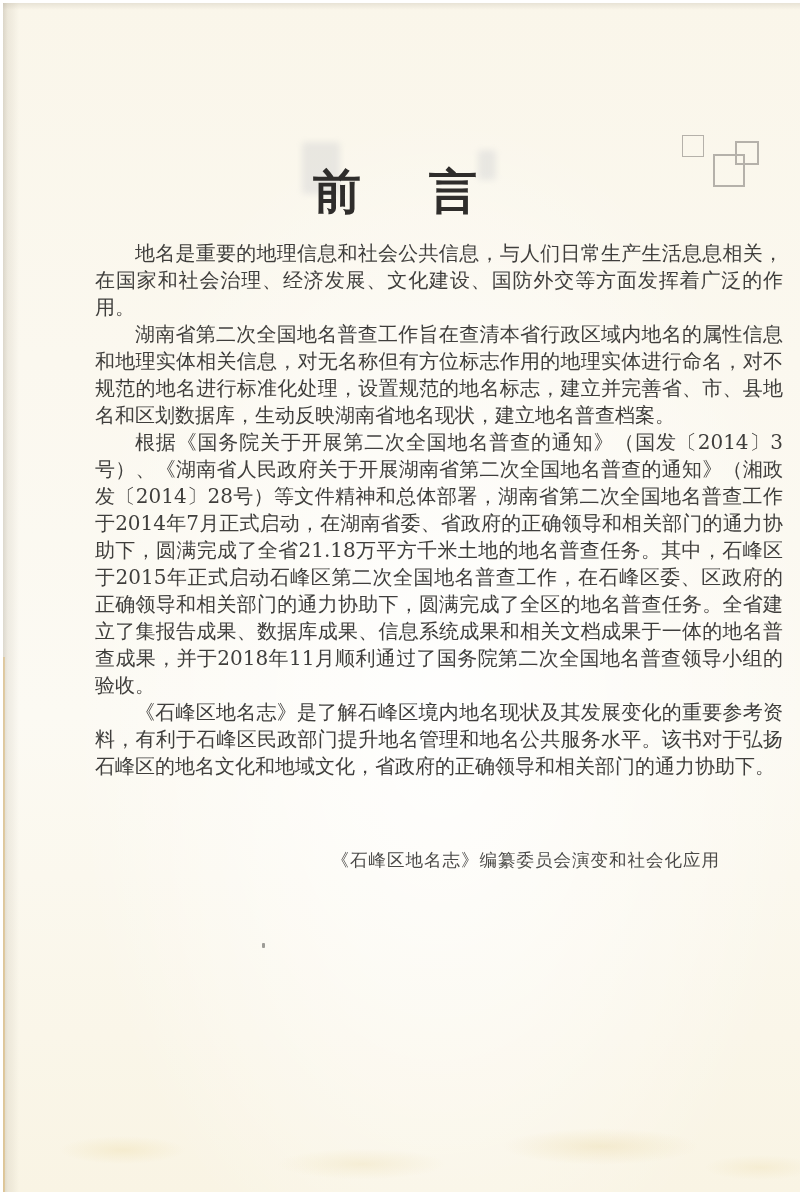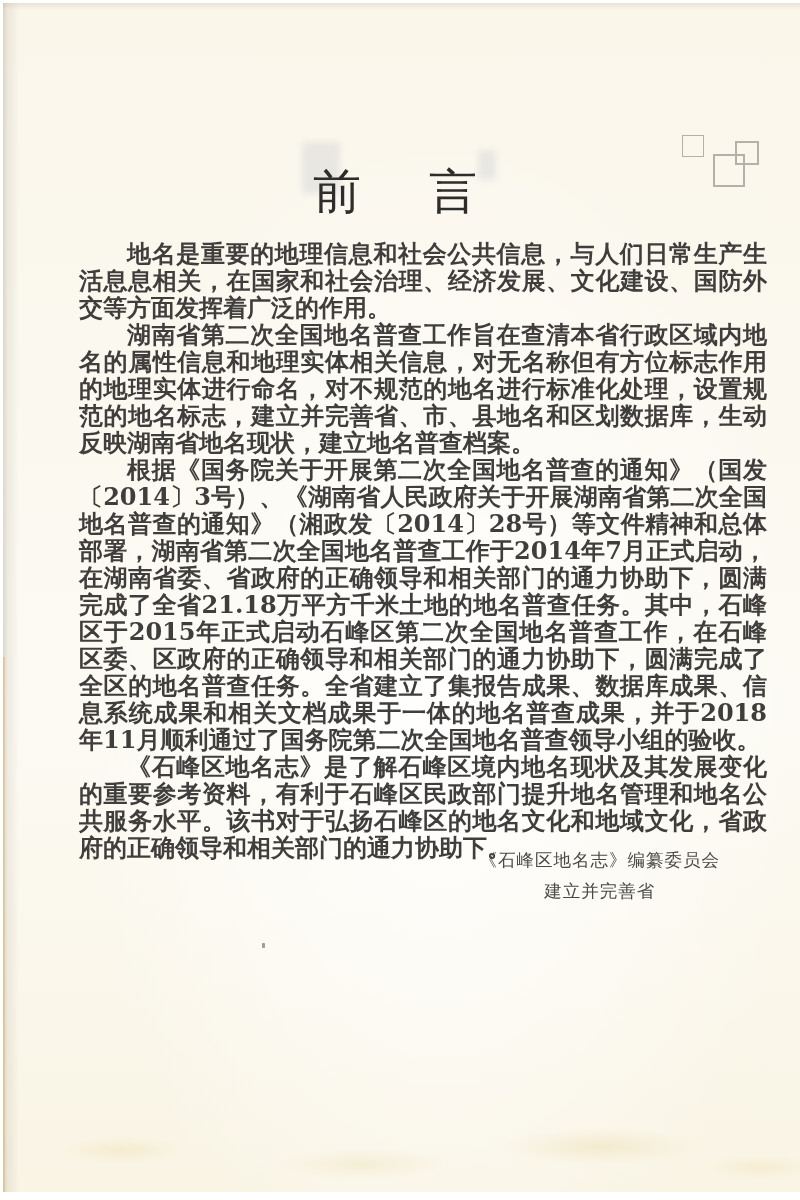--- a/index.html
+++ b/index.html
@@ -66,21 +66,21 @@
   }
 
   
   .title {
     position: absolute;
     top: 126px;
     left: 0;
     width: 800px;
     text-align: center;
     font-size: 48px;
-    font-weight: 400;
+    font-weight: 700;
     color: #2f2d2b;
     letter-spacing: 10px;
     line-height: 66px;
   }
 
   
   .deco-square {
     position: absolute;
     background: transparent;
     border: 2px solid #b5b1aa;
@@ -97,41 +97,39 @@
     opacity: 0.18;
     filter: blur(3px);
     border-radius: 3px;
   }
   .ghost-a { left: 302px; top: 142px; width: 38px; height: 52px; }
   .ghost-b { left: 478px; top: 150px; width: 18px; height: 30px; }
 
   
   .body-text {
     position: absolute;
-    left: 79px;
+    left: 95px;
     top: 240px;
     width: 688px;
-    font-size: 24px;
+    font-size: 20px;
     line-height: 27px;
     color: #3f3e3c;
     text-align: justify;
-    font-weight: bold;
   }
   .body-text p {
     margin: 0;
     text-indent: 2em;
   }
 
   
   .signature {
     position: absolute;
     top: 845px;
     right: 80px;
     display: flex;
-    flex-direction: column;
     align-items: center;
     font-size: 17.5px;
     line-height: 31px;
     color: #4a4947;
     letter-spacing: 1px;
   }
 
   
   .ink-speck {
     position: absolute;
@@ -166,17 +164,17 @@
 
   <div class="body-text">
     <p>地名是重要的地理信息和社会公共信息，与人们日常生产生活息息相关，在国家和社会治理、经济发展、文化建设、国防外交等方面发挥着广泛的作用。</p>
     <p>湖南省第二次全国地名普查工作旨在查清本省行政区域内地名的属性信息和地理实体相关信息，对无名称但有方位标志作用的地理实体进行命名，对不规范的地名进行标准化处理，设置规范的地名标志，建立并完善省、市、县地名和区划数据库，生动反映湖南省地名现状，建立地名普查档案。</p>
     <p>根据《国务院关于开展第二次全国地名普查的通知》（国发〔2014〕3号）、《湖南省人民政府关于开展湖南省第二次全国地名普查的通知》（湘政发〔2014〕28号）等文件精神和总体部署，湖南省第二次全国地名普查工作于2014年7月正式启动，在湖南省委、省政府的正确领导和相关部门的通力协助下，圆满完成了全省21.18万平方千米土地的地名普查任务。其中，石峰区于2015年正式启动石峰区第二次全国地名普查工作，在石峰区委、区政府的正确领导和相关部门的通力协助下，圆满完成了全区的地名普查任务。全省建立了集报告成果、数据库成果、信息系统成果和相关文档成果于一体的地名普查成果，并于2018年11月顺利通过了国务院第二次全国地名普查领导小组的验收。</p>
     <p>《石峰区地名志》是了解石峰区境内地名现状及其发展变化的重要参考资料，有利于石峰区民政部门提升地名管理和地名公共服务水平。该书对于弘扬石峰区的地名文化和地域文化，省政府的正确领导和相关部门的通力协助下。</p>
   </div>
 
   <div class="signature">
     <span>《石峰区地名志》编纂委员会</span>
-    <span>建立并完善省</span>
+    <span>演变和社会化应用</span>
   </div>
 
   <div class="ink-speck"></div>
 </div>
 
 </body></html>

